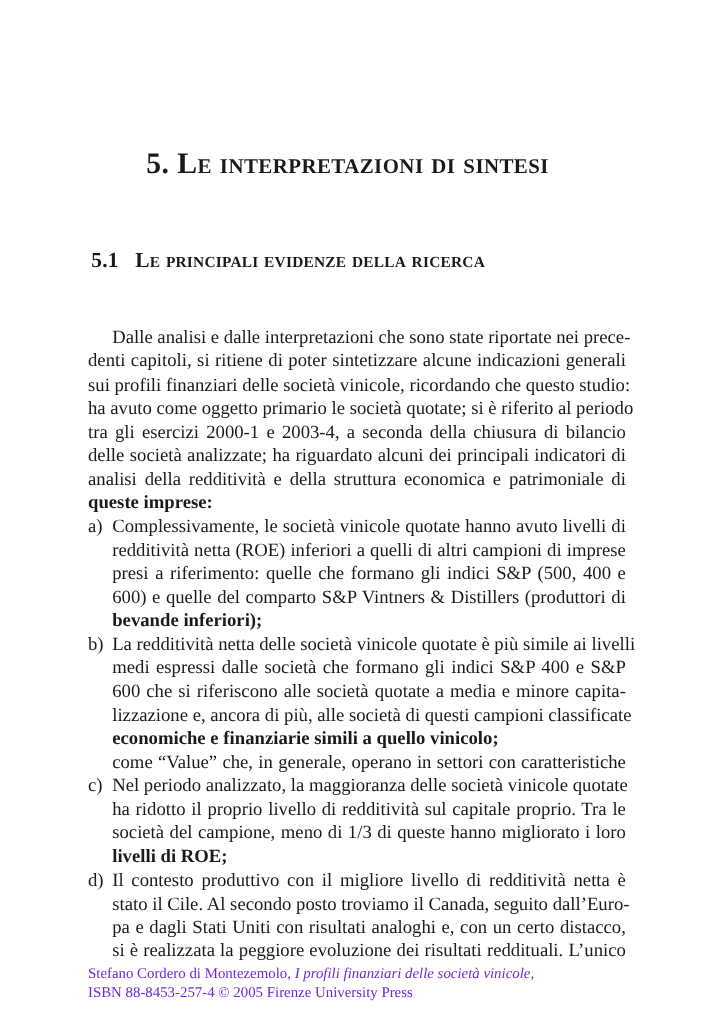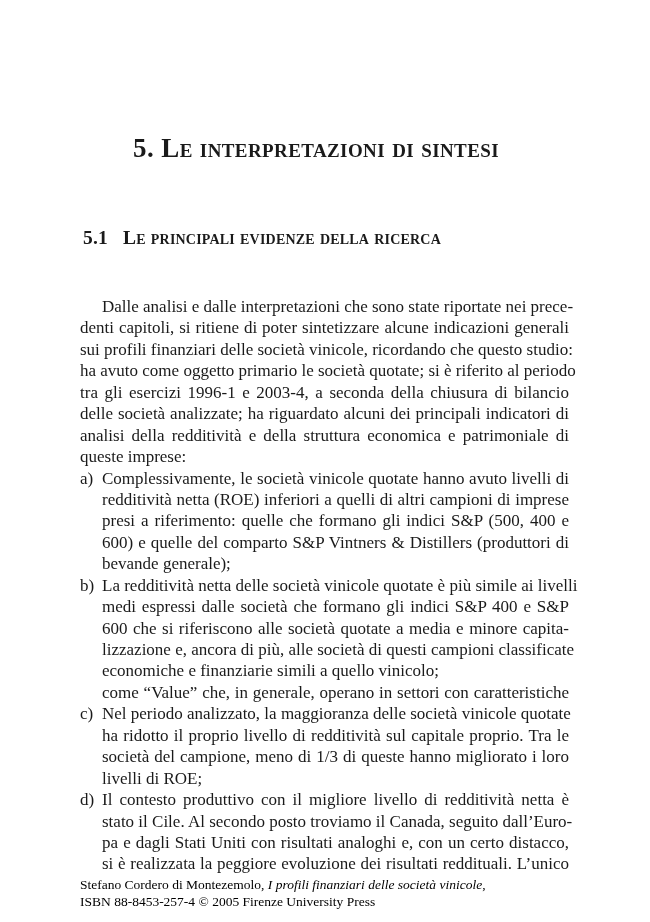--- a/index.html
+++ b/index.html
@@ -6,59 +6,59 @@
   body { width: 650px; height: 922px; position: relative; overflow: hidden;
          font-family: "Liberation Serif", "DejaVu Serif", serif; color: #1a1a1a; }
   .chapter-title { position: absolute; left: 133px; top: 133px; font-size: 27px;
                    letter-spacing: 0.4px; font-variant: small-caps; white-space: nowrap; }
   .section-title { position: absolute; left: 79px; top: 223px; font-size: 19.5px;
                    font-variant: small-caps; white-space: nowrap; letter-spacing: 0.2px; }
   .section-title .num { display: inline-block; width: 40px; }
   .body { position: absolute; left: 80px; top: 260px; width: 489px; font-size: 17px;
           line-height: 21.45px; margin-top: 36px; }
   .line { display: block; white-space: nowrap; text-align: justify; text-align-last: justify; height: 21.45px; }
-  .line.last { text-align-last: left; }
+  .line.last { text-align-last: left; font-weight: bold; }
   .item { position: relative; }
   .item .marker { position: absolute; left: 0; top: 0; }
   .item .line { margin-left: 22px; }
   .indent { text-indent: 22px; }
-  .footer { position: absolute; left: 80px; top: 876px; font-size: 13.5px; line-height: 17px; color: #000000; }
+  .footer { position: absolute; left: 80px; top: 876px; font-size: 13.5px; line-height: 17px; color: #6d28d9; }
   .footer .ital { font-style: italic; }
 </style>
 </head>
 <body>
 
 <h1 class="chapter-title" style="margin:0;font-weight:bold;">
   <span>5.</span>
   <span>Le interpretazioni di sintesi</span>
 </h1>
 
 <h2 class="section-title" style="margin:4px;font-weight:bold;">
   <span class="num">5.1</span><span>Le principali evidenze della ricerca</span>
 </h2>
 
 <div class="body">
   <div>
     <span class="line indent">Dalle analisi e dalle interpretazioni che sono state riportate nei prece-</span>
     <span class="line">denti capitoli, si ritiene di poter sintetizzare alcune indicazioni generali</span>
     <span class="line">sui profili finanziari delle società vinicole, ricordando che questo studio:</span>
     <span class="line">ha avuto come oggetto primario le società quotate; si è riferito al periodo</span>
-    <span class="line">tra gli esercizi 1996-1 e 2003-4, a seconda della chiusura di bilancio</span>
+    <span class="line">tra gli esercizi 2000-1 e 2003-4, a seconda della chiusura di bilancio</span>
     <span class="line">delle società analizzate; ha riguardato alcuni dei principali indicatori di</span>
     <span class="line">analisi della redditività e della struttura economica e patrimoniale di</span>
     <span class="line last">queste imprese:</span>
   </div>
 
   <div class="item">
     <span class="marker">a)</span>
     <span class="line">Complessivamente, le società vinicole quotate hanno avuto livelli di</span>
     <span class="line">redditività netta (ROE) inferiori a quelli di altri campioni di imprese</span>
     <span class="line">presi a riferimento: quelle che formano gli indici S&amp;P (500, 400 e</span>
     <span class="line">600) e quelle del comparto S&amp;P Vintners &amp; Distillers (produttori di</span>
-    <span class="line last">bevande generale);</span>
+    <span class="line last">bevande inferiori);</span>
   </div>
 
   <div class="item">
     <span class="marker">b)</span>
     <span class="line">La redditività netta delle società vinicole quotate è più simile ai livelli</span>
     <span class="line">medi espressi dalle società che formano gli indici S&amp;P 400 e S&amp;P</span>
     <span class="line">600 che si riferiscono alle società quotate a media e minore capita-</span>
     <span class="line">lizzazione e, ancora di più, alle società di questi campioni classificate</span>
     <span class="line last">economiche e finanziarie simili a quello vinicolo;</span>
     <span class="line">come “Value” che, in generale, operano in settori con caratteristiche</span>

